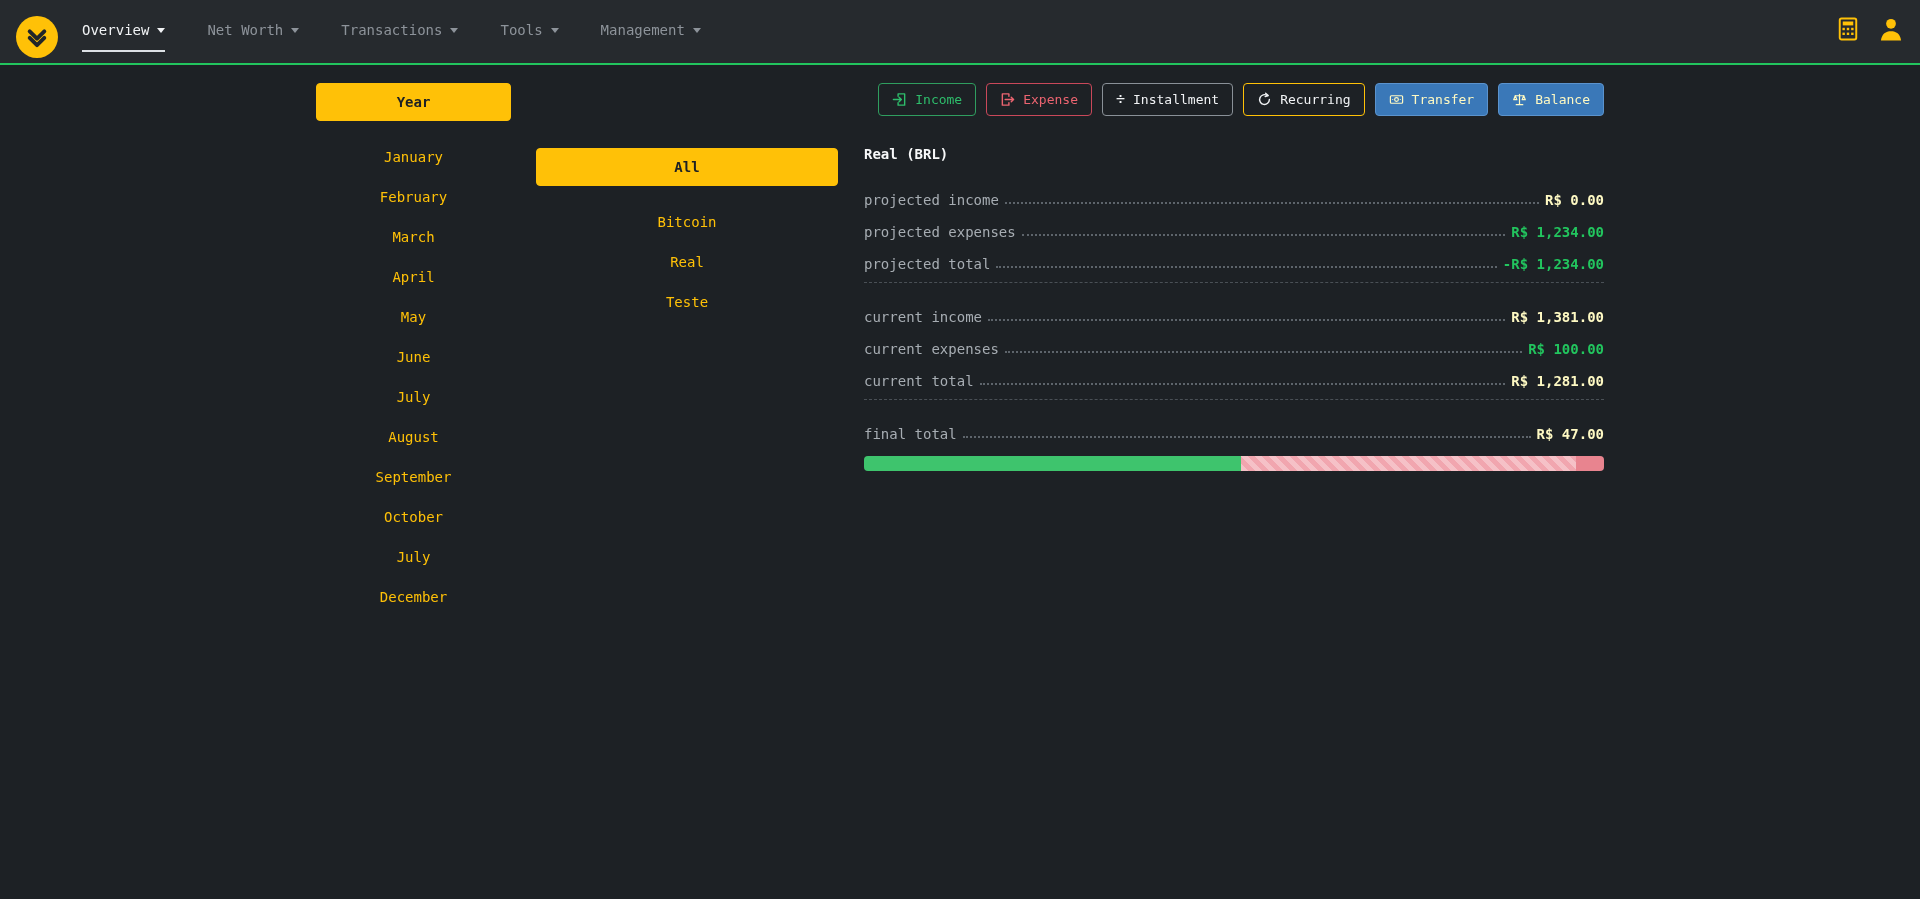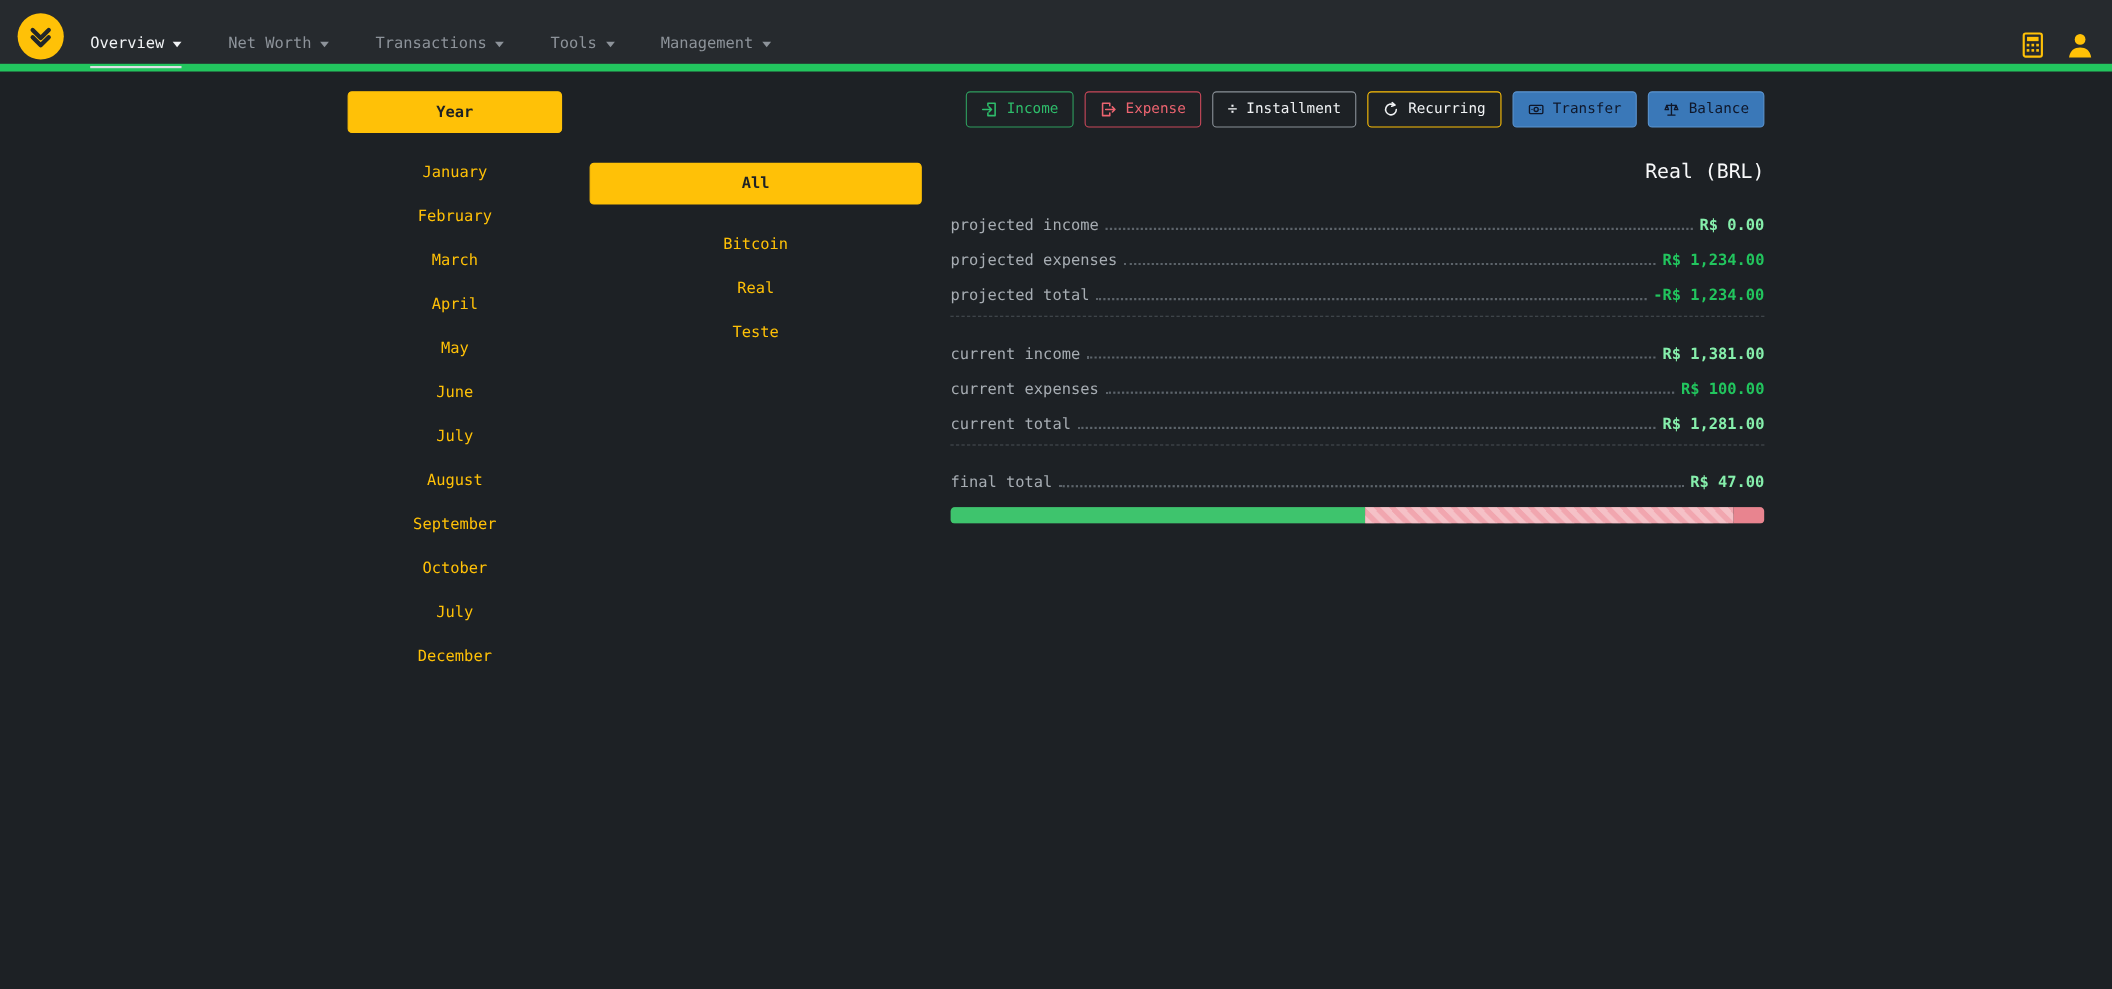--- a/index.html
+++ b/index.html
@@ -8,22 +8,22 @@
     background:#1d2125;
     font-family:"DejaVu Sans Mono","Liberation Mono",monospace;
     color:#e9ecef;
     overflow:hidden;
   }
   a { text-decoration:none; cursor:pointer; }
   button { cursor:pointer; font-family:inherit; }
 
   
   .navbar {
-    height:65px; background:#262a2e; display:flex; align-items:flex-end;
-    padding:4px 16px; border-bottom:7px solid #22c55e;
+    height:65px; background:#262a2e; display:flex; align-items:flex-start;
+    padding:16px 16px; border-bottom:2px solid #22c55e;
   }
   .logo {
     width:42px; height:42px; border-radius:50%; background:#ffc107;
     display:flex; align-items:center; justify-content:center; margin-right:24px;
     flex:0 0 auto; cursor:pointer;
   }
   .nav { display:flex; align-items:center; gap:42px; }
   .nav-item {
     color:#8d939a; font-size:14px; display:flex; align-items:center;
     position:relative; padding:6px 0;
@@ -69,31 +69,31 @@
     height:33px; display:flex; align-items:center; gap:8px; padding:12px 13px;
     background:transparent; border:1px solid #6c757d; border-radius:4px;
     color:#e9ecef; font-size:13px;
   }
   .fbtn .ficon { display:flex; align-items:center; }
   .fbtn.income  { border-color:#2f9e5f; color:#2ebd6b; }
   .fbtn.expense { border-color:#c9485a; color:#ec6470; }
   .fbtn.installment { border-color:#8a9198; color:#f1f3f5; }
   .fbtn.recurring { border-color:#ffc107; color:#f1f3f5; }
   .fbtn.transfer, .fbtn.balance {
-    background:#3a78b8; border-color:#5b93cd; color:#0f172a;
+    background:#3a78b8; border-color:#5b93cd; color:#fef9c3;
   }
   .divide-glyph { font-size:15px; line-height:1; }
 
   
-  .panel h2 { color:#f8f9fa; font-size:18px; font-weight:normal; margin:30px 0 20px;text-align:right; }
+  .panel h2 { color:#f8f9fa; font-size:14px; font-weight:bold; margin:30px 0 20px; }
   .srow { display:flex; align-items:flex-end; height:26px; margin-bottom:6px; }
   .srow .lbl { color:#a7adb3; font-size:14px; }
   .srow .leader { flex:1; border-bottom:2px dotted #5d646b; margin:0 6px 4px; }
   .srow .val { font-size:14px; font-weight:bold; }
-  .val.green { color:#86efac; }
+  .val.green { color:#fef9c3; }
   .val.red { color:#22c55e; }
   .sdivider { border:0; border-top:1px dashed #4a5056; margin:10px 0 16px; }
 
   .progress {
     margin-top:14px; height:15px; width:100%; border-radius:4px;
     overflow:hidden; display:flex; background:#2b2f33;
   }
   .progress .seg { height:100%; }
   .progress .seg.striped {
     background-image:linear-gradient(45deg, rgba(255,255,255,.3) 25%, transparent 25%,

